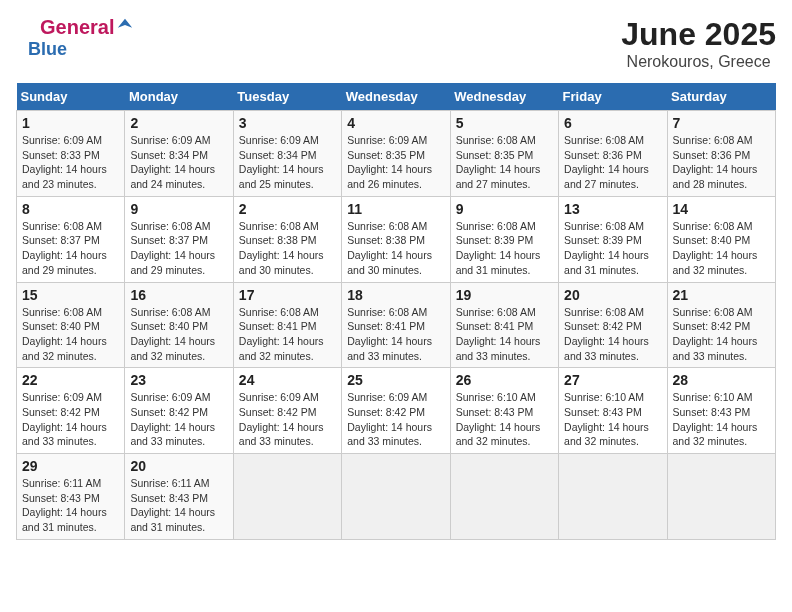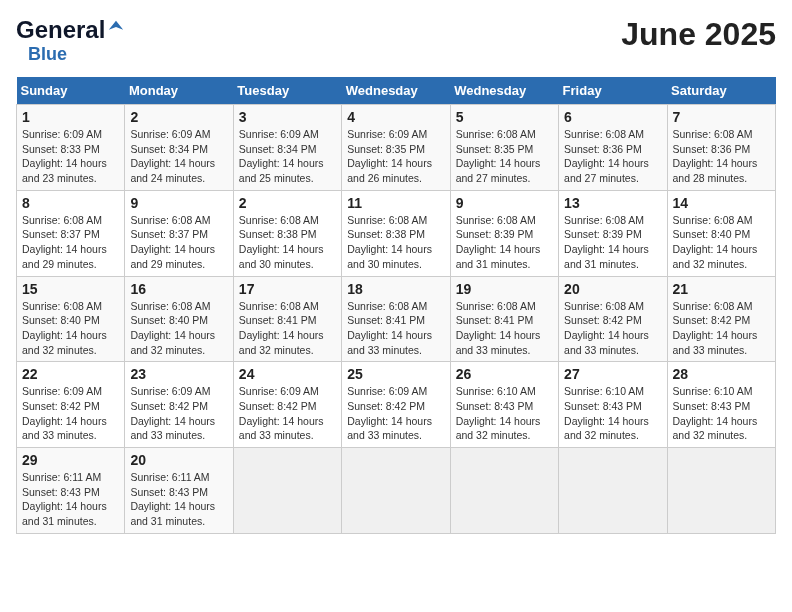--- a/index.html
+++ b/index.html
@@ -15,23 +15,24 @@
       justify-content: space-between;
       align-items: flex-start;
       margin-bottom: 12px;
     }
     .logo {
       display: flex;
       flex-direction: column;
       align-items: flex-start;
     }
     .logo-general {
-      font-size: 24px;
-      font-weight: bold;
-      color: #0f172a;
+      font-size: 20px;
+      font-weight: bold;
+      color: #be185d;
+      margin-left: 24px;
     }
     .logo-blue {
       font-size: 18px;
       font-weight: bold;
       color: #2b6cb0;
       margin-left: 12px;
     }
     .logo-top {
       display: flex;
       align-items: center;
@@ -97,20 +98,21 @@
     <div class="logo-top">
       <span class="logo-general">General</span>
       <svg width="18" height="18" viewBox="0 0 20 20" style="margin-left:2px;margin-top:-4px;">
         <polygon points="10,2 18,12 10,9 2,12" fill="#2b6cb0"></polygon>
       </svg>
     </div>
     <span class="logo-blue">Blue</span>
   </div>
   <div class="title-area">
     <h1>June 2025</h1>
+    <h2>Nerokouros, Greece</h2>
   </div>
 </div>
 
 <table>
   <thead>
     <tr>
       <th>Sunday</th>
       <th>Monday</th>
       <th>Tuesday</th>
       <th>Wednesday</th>

